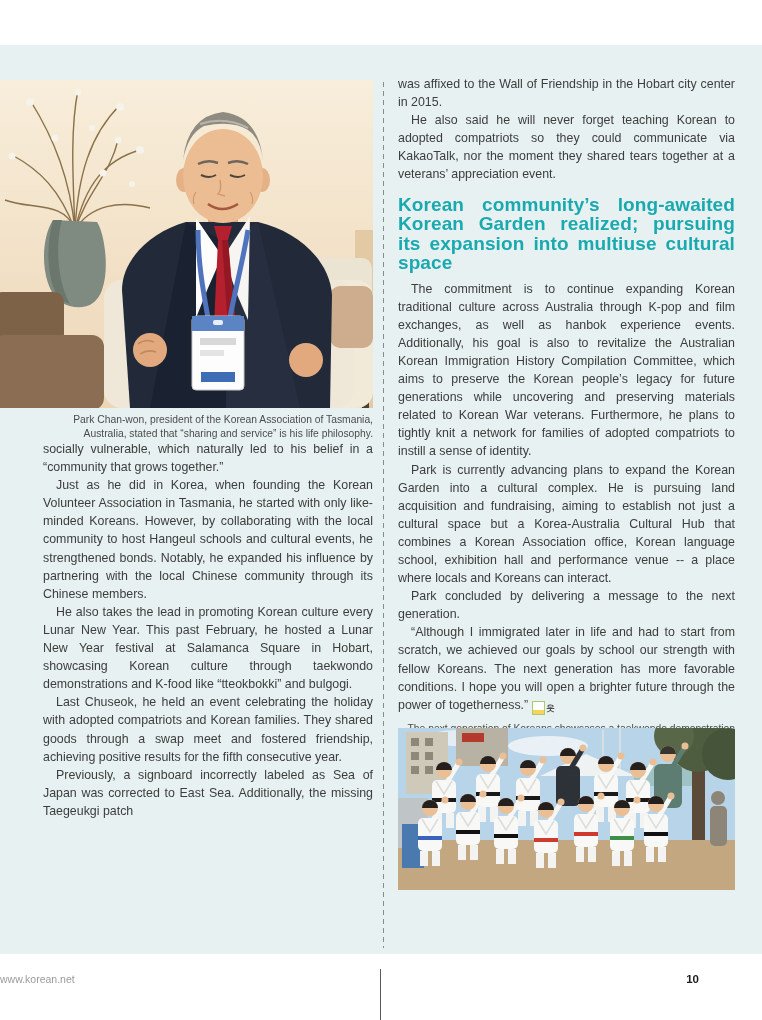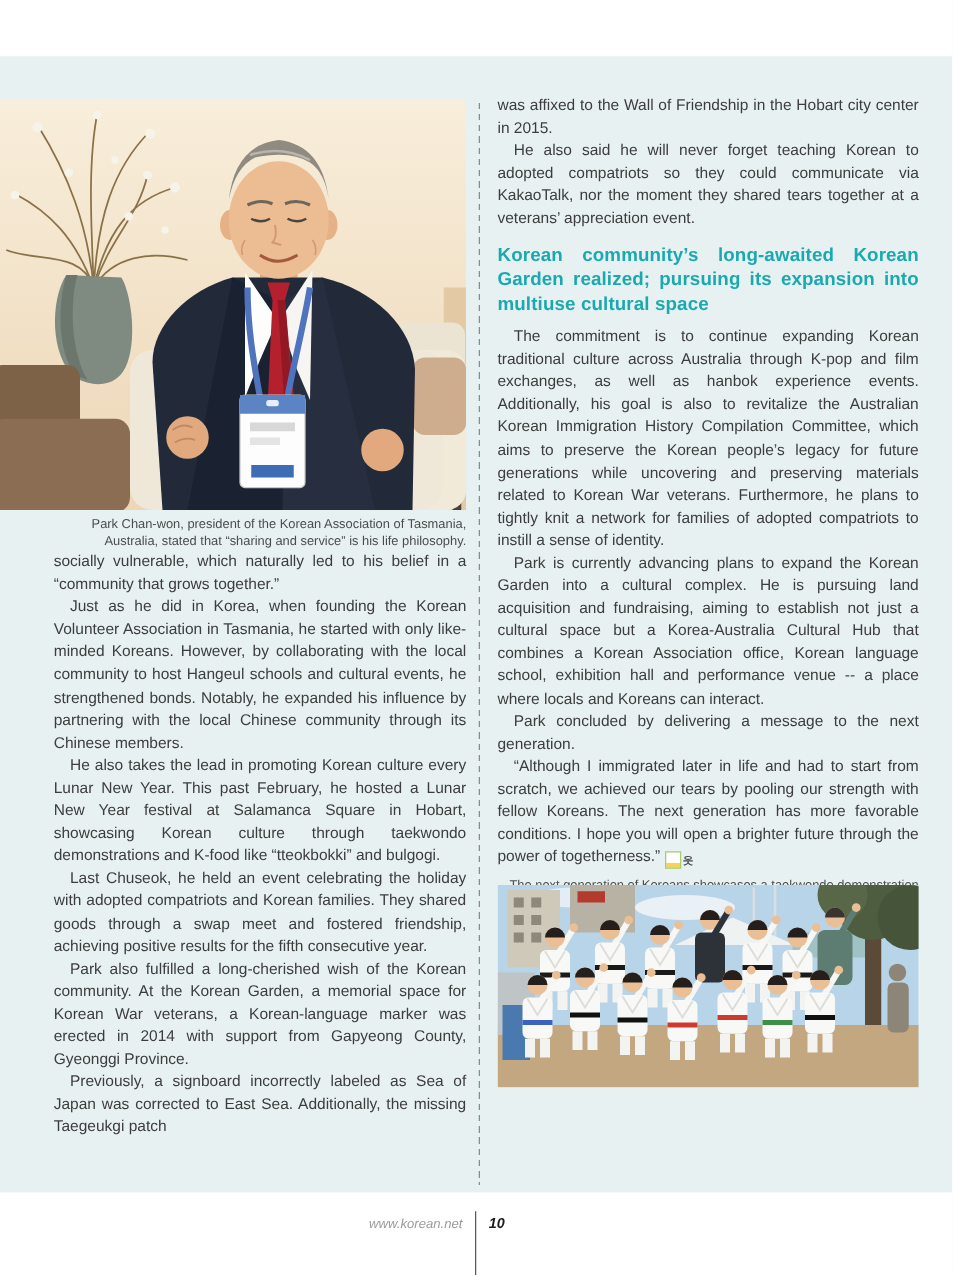--- a/index.html
+++ b/index.html
@@ -8,28 +8,28 @@
   .band{position:absolute;left:0;top:45px;width:762px;height:909px;background:#e7f1f1;}
   .photo{position:absolute;overflow:hidden;}
   .photo-man{left:0;top:80px;width:373px;height:328px;}
   .photo-tkd{width:337px;height:162px;margin-top:13px;}
   .cap{font-size:10.3px;line-height:14px;color:#4c4c4c;text-align:right;}
   .cap-left{position:absolute;left:43px;top:413px;width:330px;}
   .leftcol{position:absolute;left:43px;top:440px;width:330px;}
   .rightcol{position:absolute;left:398px;top:75px;width:337px;}
   .body-txt p{margin:0;font-size:12.4px;line-height:18.1px;text-align:justify;color:#3d3d3d;}
   .body-txt p.ind{text-indent:13px;}
-  .subhead{margin:11px 0 7px 0;font-size:15px;line-height:19.5px;font-weight:bold;
+  .subhead{margin:11px 0 7px 0;font-size:19px;line-height:19.5px;font-weight:bold;
            color:#1ba9b0;text-align:justify;letter-spacing:.1px;}
   .divider{position:absolute;left:383px;top:82px;width:1px;height:866px;
            background:repeating-linear-gradient(to bottom,#848c8c 0 5px,transparent 5px 9px);}
   .endmark{display:inline-block;width:11px;height:12px;margin-left:4px;vertical-align:-2px;
            border:1px solid #aacb6a;background:linear-gradient(#ffffff 70%,#f6d35c 70%);
            font-size:8.5px;line-height:12px;text-align:center;color:#4a4a4a;font-weight:bold;}
-  .footer{position:absolute;left:0;top:969px;width:699px;display:flex;justify-content:center;align-items:flex-start;font-style:italic;}
+  .footer{position:absolute;left:0;top:969px;width:699px;display:flex;justify-content:space-between;align-items:flex-start;}
   .footer .site{font-size:10.5px;color:#9b9b9b;padding-top:4px;margin-right:10px;}
   .footer .rule{width:1px;height:51px;background:#5a5a5a;}
   .footer .num{font-size:11.5px;font-weight:bold;color:#1c1c1c;padding-top:4px;margin-left:10px;}
   svg{display:block;}
 </style>
 </head>
 <body>
 
 <div class="page">
 
@@ -125,37 +125,36 @@
     </svg>
   </div>
 
   <div class="cap cap-left">Park Chan-won, president of the Korean Association of Tasmania, Australia, stated that “sharing and service” is his life philosophy.</div>
 
   <div class="leftcol body-txt">
     <p>socially vulnerable, which naturally led to his belief in a “community that grows together.”</p>
     <p class="ind">Just as he did in Korea, when founding the Korean Volunteer Association in Tasmania, he started with only like-minded Koreans. However, by collaborating with the local community to host Hangeul schools and cultural events, he strengthened bonds. Notably, he expanded his influence by partnering with the local Chinese community through its Chinese members.</p>
     <p class="ind">He also takes the lead in promoting Korean culture every Lunar New Year. This past February, he hosted a Lunar New Year festival at Salamanca Square in Hobart, showcasing Korean culture through taekwondo demonstrations and K-food like “tteokbokki” and bulgogi.</p>
     <p class="ind">Last Chuseok, he held an event celebrating the holiday with adopted compatriots and Korean families. They shared goods through a swap meet and fostered friendship, achieving positive results for the fifth consecutive year.</p>
-    <p class="ind">Park also fulfilled a long-cherished wish of the Korean community. At the Korean Garden, a memorial space for Korean War veterans, a Korean-language marker was erected in 2014 with support from Gapyeong County, Gyeonggi Province.</p>
     <p class="ind">Previously, a signboard incorrectly labeled as Sea of Japan was corrected to East Sea. Additionally, the missing Taegeukgi patch</p>
   </div>
 
   <div class="divider"></div>
 
   <div class="rightcol body-txt">
     <p>was affixed to the Wall of Friendship in the Hobart city center in 2015.</p>
     <p class="ind">He also said he will never forget teaching Korean to adopted compatriots so they could communicate via KakaoTalk, nor the moment they shared tears together at a veterans’ appreciation event.</p>
 
     <h2 class="subhead">Korean community’s long-awaited Korean Garden realized; pursuing its expansion into multiuse cultural space</h2>
 
     <p class="ind">The commitment is to continue expanding Korean traditional culture across Australia through K-pop and film exchanges, as well as hanbok experience events. Additionally, his goal is also to revitalize the Australian Korean Immigration History Compilation Committee, which aims to preserve the Korean people’s legacy for future generations while uncovering and preserving materials related to Korean War veterans. Furthermore, he plans to tightly knit a network for families of adopted compatriots to instill a sense of identity.</p>
     <p class="ind">Park is currently advancing plans to expand the Korean Garden into a cultural complex. He is pursuing land acquisition and fundraising, aiming to establish not just a cultural space but a Korea-Australia Cultural Hub that combines a Korean Association office, Korean language school, exhibition hall and performance venue -- a place where locals and Koreans can interact.</p>
     <p class="ind">Park concluded by delivering a message to the next generation.</p>
     <p class="ind">
-      <span>“Although I immigrated later in life and had to start from scratch, we achieved our tears by pooling our strength with fellow Koreans. The next generation has more favorable conditions. I hope you will open a brighter future through the power of togetherness.”</span><span class="endmark">웃</span>
+      <span>“Although I immigrated later in life and had to start from scratch, we achieved our goals by school our strength with fellow Koreans. The next generation has more favorable conditions. I hope you will open a brighter future through the power of togetherness.”</span><span class="endmark">웃</span>
     </p>
 
     <div class="photo photo-tkd">
       <svg width="337" height="162" viewBox="0 0 337 162">
         <defs>
           <g id="tkd">
             <line x1="14" y1="16" x2="26" y2="-4" stroke="#f6f6f4" stroke-width="5"></line>
             <circle cx="27" cy="-6" r="3.5" fill="#eabf96"></circle>
             <rect x="0" y="12" width="24" height="33" rx="5" fill="#f8f8f6"></rect>
             <path d="M4,13 L12,26 L20,13" fill="none" stroke="#dcdcd8" stroke-width="1.5"></path>

